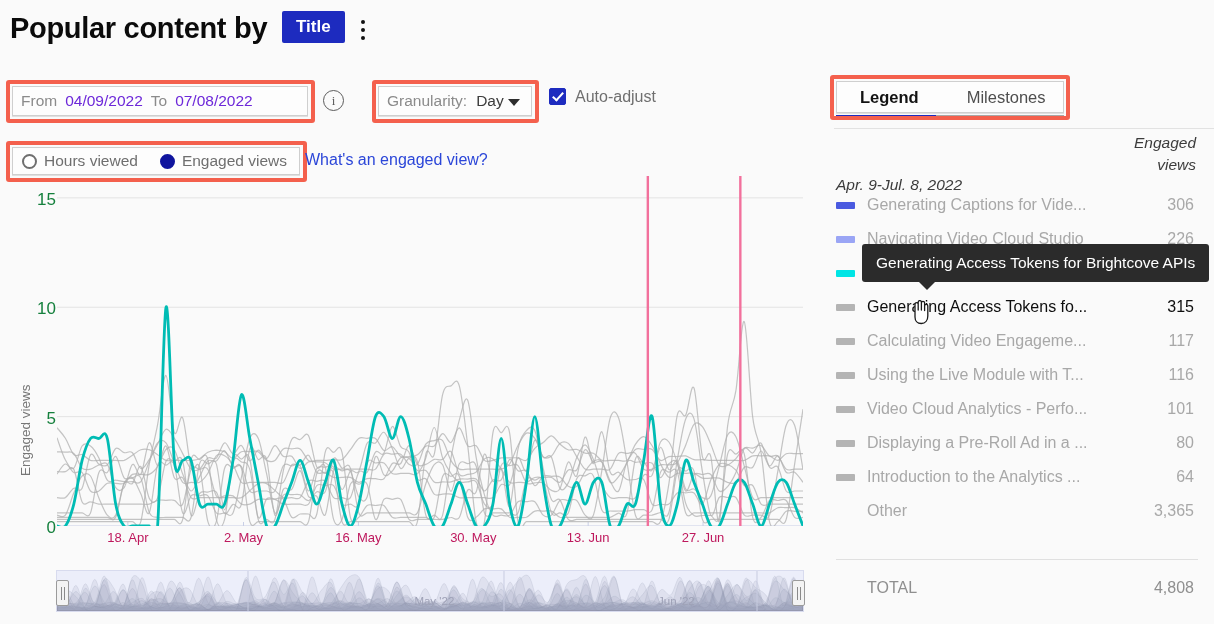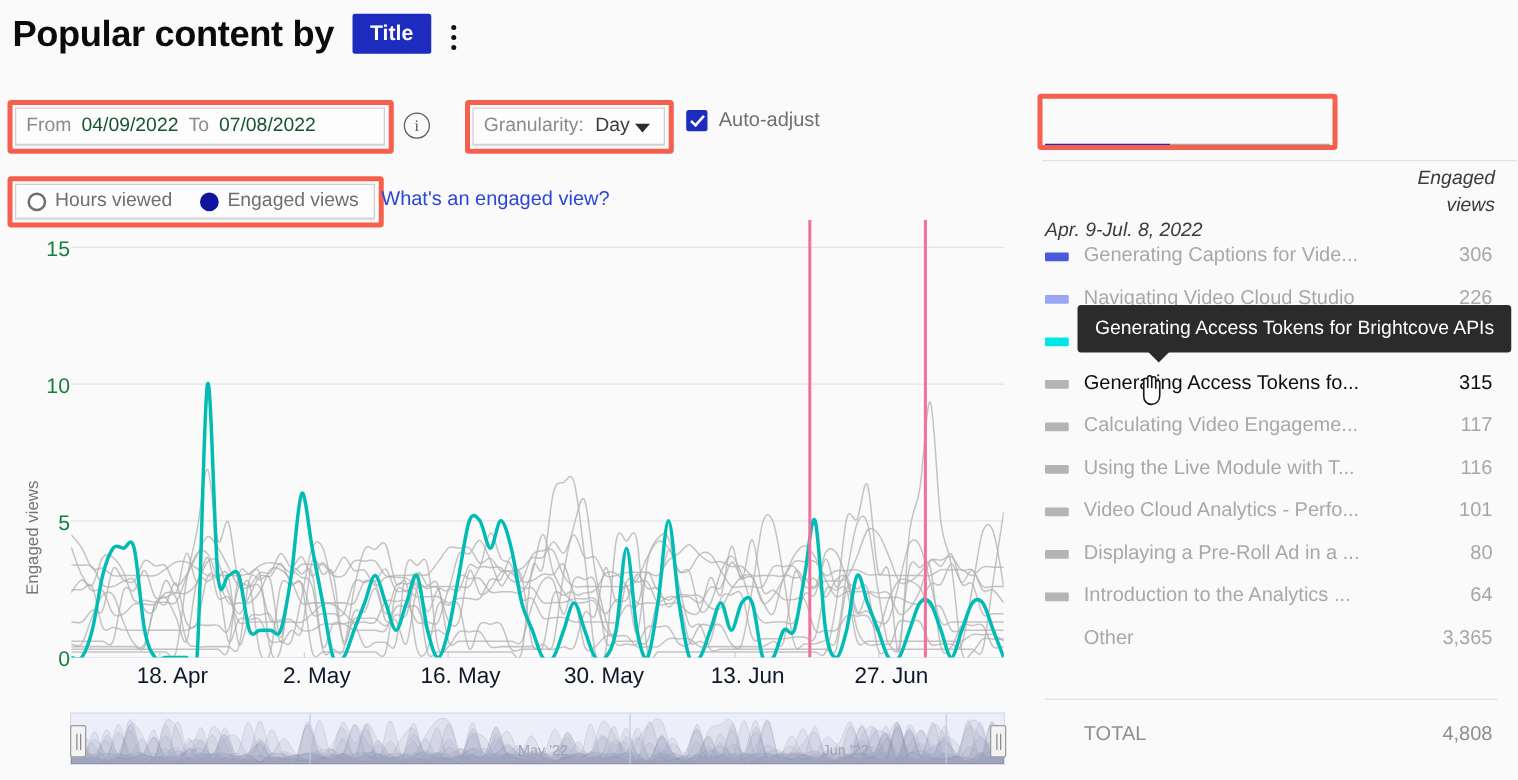--- a/index.html
+++ b/index.html
@@ -45,21 +45,21 @@
   }
   .daterange {
     position: absolute; left: 12px; top: 86px;
     width: 296px; height: 30px;
     background: #fdfdfd;
     border: 1px solid #cfcfcf;
     display: flex; align-items: center;
     box-shadow: 0 1px 0 rgba(0,0,0,0.10);
   }
   .daterange .lbl { font-size: 15.5px; color: #8b8b8b; margin-left: 8px; }
-  .daterange .val { font-size: 15.5px; color: #14532d; margin-left: 8px; }
+  .daterange .val { font-size: 15.5px; color: #6d28d9; margin-left: 8px; }
   #hl-daterange { left: 6px; top: 80px; width: 309px; height: 43px; }
 
   .info-icon {
     position: absolute; left: 323px; top: 90px;
     width: 21px; height: 21px; border-radius: 50%;
     border: 1.6px solid #5b5b5b; color: #5b5b5b;
     font-size: 13px; font-family: "Liberation Serif", serif;
     display: flex; align-items: center; justify-content: center;
     cursor: pointer;
   }
@@ -131,22 +131,22 @@
     font-size: 13.5px; color: #767676;
     transform: rotate(-90deg); transform-origin: left top;
     white-space: nowrap;
   }
   .y-tick {
     position: absolute; right: 0; width: 34px; text-align: right;
     font-size: 17px; color: #15803d;
   }
   .y-ticks { position: absolute; left: 8px; top: 0; width: 48px; height: 380px; }
   .x-tick {
-    position: absolute; font-size: 18px; color: #0f172a;
-    transform: translateX(-50%); white-space: nowrap; margin-left: 10px;
+    position: absolute; font-size: 13px; color: #be185d;
+    transform: translateX(-50%); white-space: nowrap;
   }
   .plot { position: absolute; left: 57px; top: 0; width: 746px; height: 350px; }
 
   
   .navigator { position: absolute; left: 42px; top: 566px; width: 775px; height: 48px; }
   .nav-track {
     position: absolute; left: 14px; top: 4px; width: 748px; height: 42px;
     background: #eceefa; border: 1px solid #d8dbee;
   }
   .nav-handle {
@@ -353,20 +353,24 @@
           <div class="nav-month" style="left: 357.4px;">May '22</div>
           <div class="nav-month" style="left: 601px; text-align: right;">Jun '22</div>
           <div class="nav-month" style="left: 802.88px;">Jul '22</div>
         </div>
     </div>
     <div class="nav-handle" style="left:14px;"></div>
     <div class="nav-handle" style="left:750px;"></div>
   </div>
 
   <div class="rpanel">
+    <div class="tabs">
+      <span class="tab active">Legend</span>
+      <span class="tab inactive">Milestones</span>
+    </div>
     <div class="tab-underline"></div>
     <div class="tab-underline-rest"></div>
     <div class="hl-box" id="hl-tabs"></div>
     <div class="panel-divider"></div>
 
     <div class="range-label">Apr. 9-Jul. 8, 2022</div>
     <div class="col-head">
       <div>Engaged</div>
       <div>views</div>
     </div>

